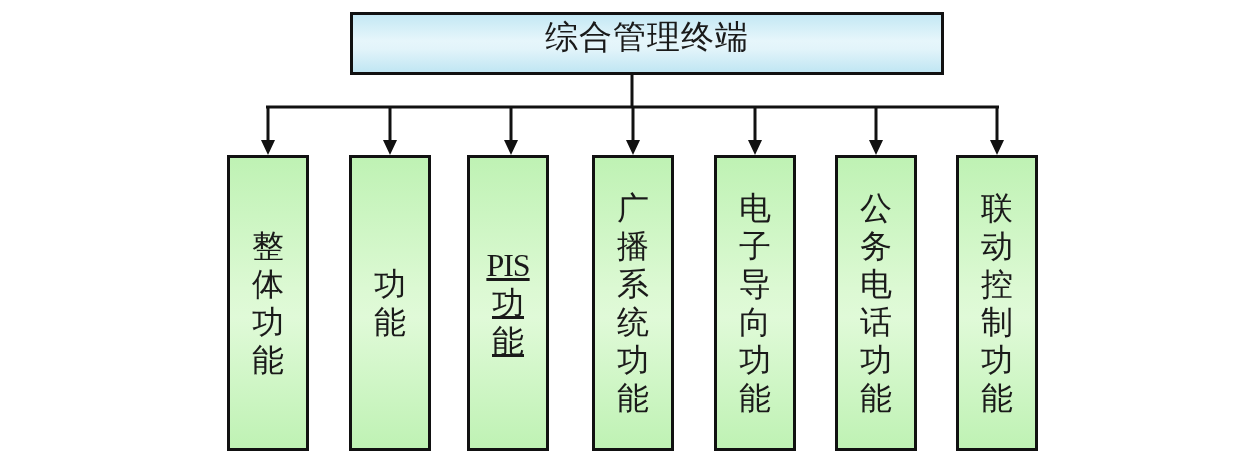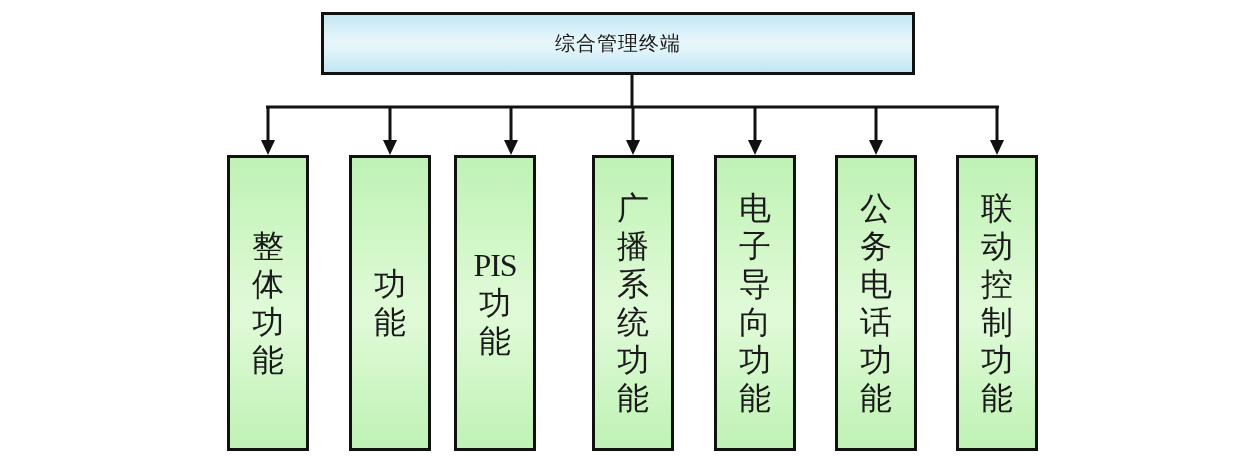--- a/index.html
+++ b/index.html
@@ -1,23 +1,23 @@
 <!DOCTYPE html>
 <html><head>
 <meta charset="utf-8">
 <style>
   html, body { margin: 0; padding: 0; background: #ffffff; }
   body { width: 1260px; height: 463px; position: relative; overflow: hidden;
          font-family: "DejaVu Serif", "Liberation Serif", serif; }
   .root-box {
-    position: absolute; left: 321px; top: 12px; width: 588px; height: 57px;
+    position: absolute; left: 350px; top: 12px; width: 588px; height: 57px;
     border: 3px solid #111;
     background: linear-gradient(to bottom, #c4e8f4 0%, #e6f6fb 45%, #e2f4fa 60%, #c0e6f3 100%);
-    display: flex; align-items: center; justify-content: center;
-    font-size: 20px; color: #1a1a1a; letter-spacing: 1px;
+    display: flex; align-items: flex-start; justify-content: center;
+    font-size: 33px; color: #1a1a1a; letter-spacing: 1px;
   }
   .child {
     position: absolute; top: 155px; width: 76px; height: 290px;
     border: 3px solid #111;
     background: linear-gradient(to bottom, #bff2b4 0%, #dcf9d3 45%, #e0fad8 55%, #bff2b4 100%);
     display: flex; flex-direction: column; align-items: center; justify-content: center;
     color: #1a1a1a;
   }
   .child .ch { font-size: 32px; line-height: 38px; display: block; text-align: center; }
   .child .latin { font-family: "Liberation Serif", "DejaVu Serif", serif; font-size: 32px; line-height: 38px; letter-spacing: -1px; }
@@ -55,21 +55,21 @@
     <div class="child" style="left: 227px;">
       <span class="ch">整</span>
       <span class="ch">体</span>
       <span class="ch">功</span>
       <span class="ch">能</span>
     </div>
     <div class="child" style="left: 349px;">
       <span class="ch">功</span>
       <span class="ch">能</span>
     </div>
-    <div class="child" style="left: 454px;">
+    <div class="child" style="left: 467px; text-decoration: underline;">
       <span class="ch latin">PIS</span>
       <span class="ch">功</span>
       <span class="ch">能</span>
     </div>
     <div class="child" style="left: 592px;">
       <span class="ch">广</span>
       <span class="ch">播</span>
       <span class="ch">系</span>
       <span class="ch">统</span>
       <span class="ch">功</span>

